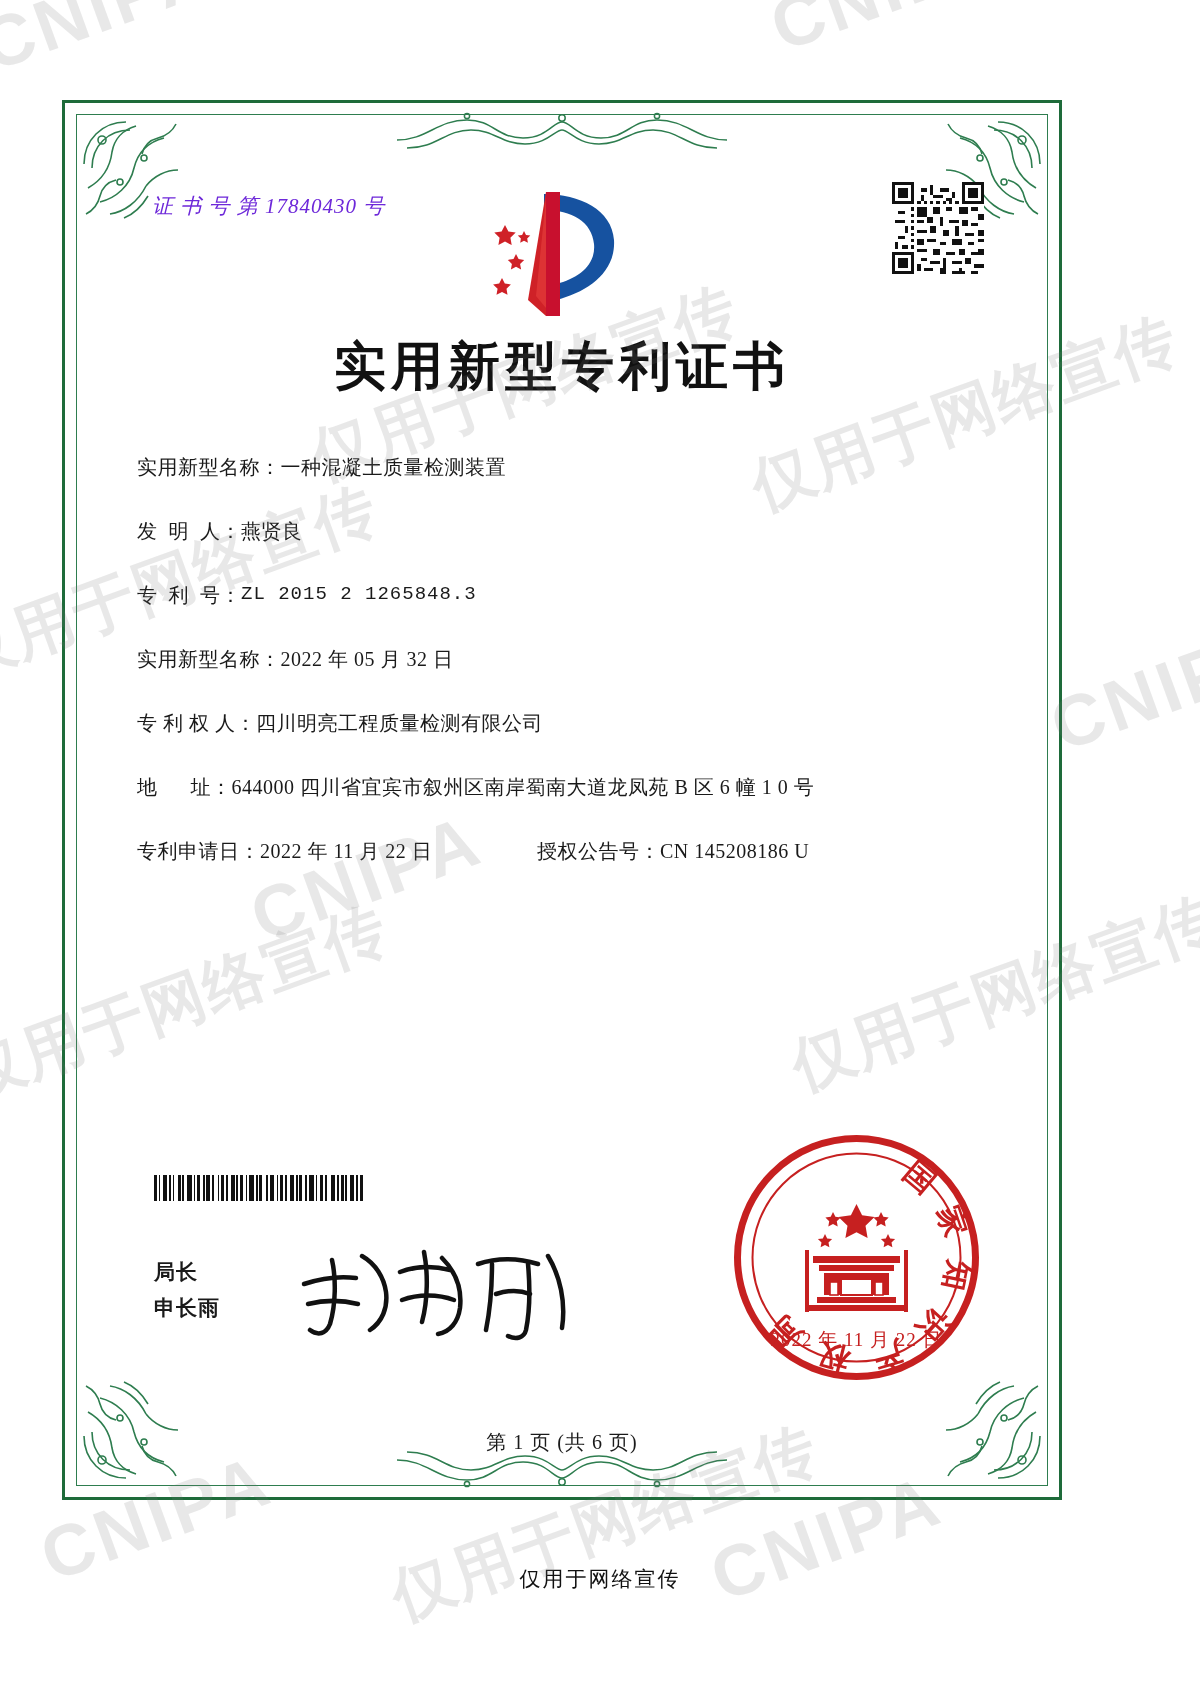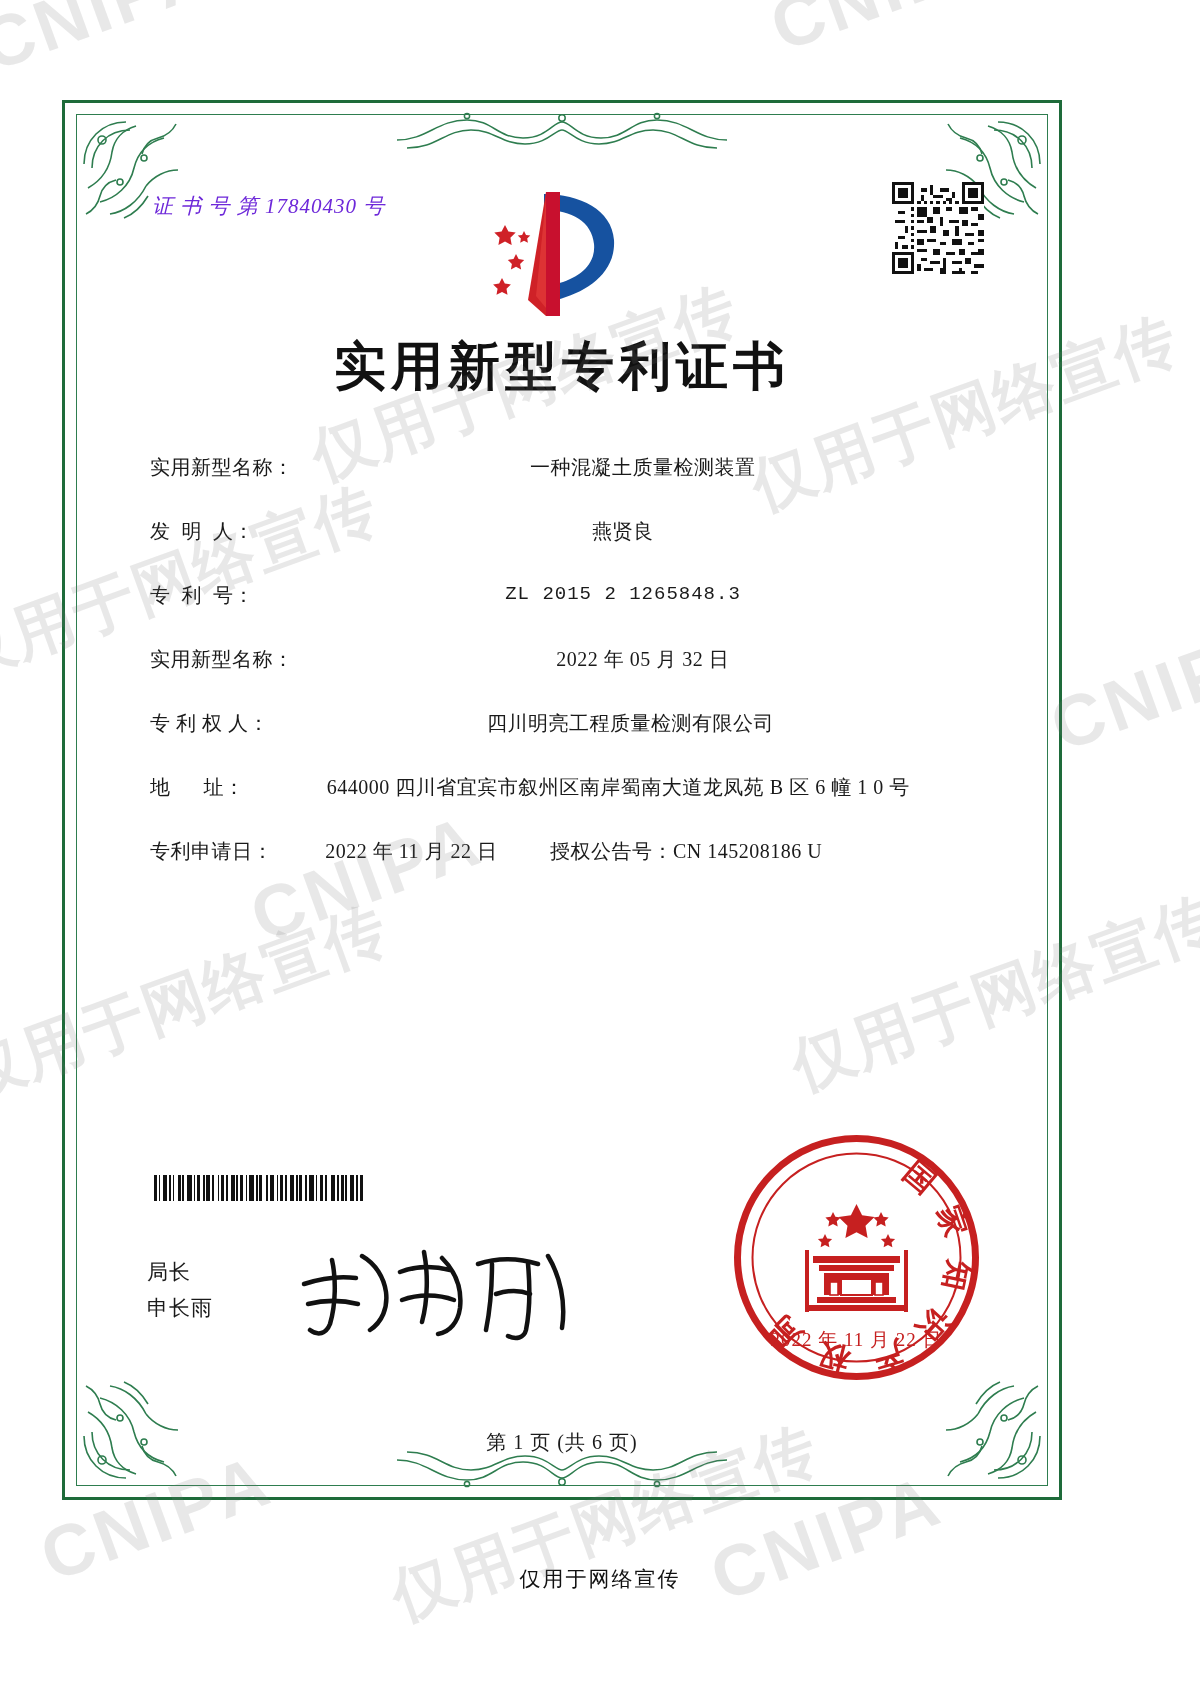--- a/index.html
+++ b/index.html
@@ -122,27 +122,26 @@
     text-align: center;
     font-size: 52px;
     font-weight: bold;
     letter-spacing: 5px;
     color: #111;
     font-family: "Liberation Serif", serif;
   }
 
   .fields {
     position: absolute;
-    left: 88px;
+    left: 75px;
     right: 70px;
     top: 352px;
     font-size: 20px;
     color: #1a1a1a;
     line-height: 1.5;
-    text-align: center;
   }
   .field-row {
     display: flex;
     align-items: flex-start;
     margin-bottom: 34px;
   }
   .field-label {
     flex: 0 0 auto;
     white-space: pre;
     letter-spacing: 0.5px;
@@ -193,26 +192,27 @@
   }
   .barcode i {
     display: block;
     background: #111;
     height: 100%;
   }
 
   
   .sign-block {
     position: absolute;
-    left: 85px;
+    left: 92px;
     top: 1155px;
     font-size: 21px;
     line-height: 1.7;
     color: #1a1a1a;
     letter-spacing: 1px;
+    font-weight: bold;
   }
   .signature {
     position: absolute;
     left: 230px;
     top: 1138px;
     width: 290px;
     height: 110px;
   }
   .signature svg { width: 100%; height: 100%; }
 

